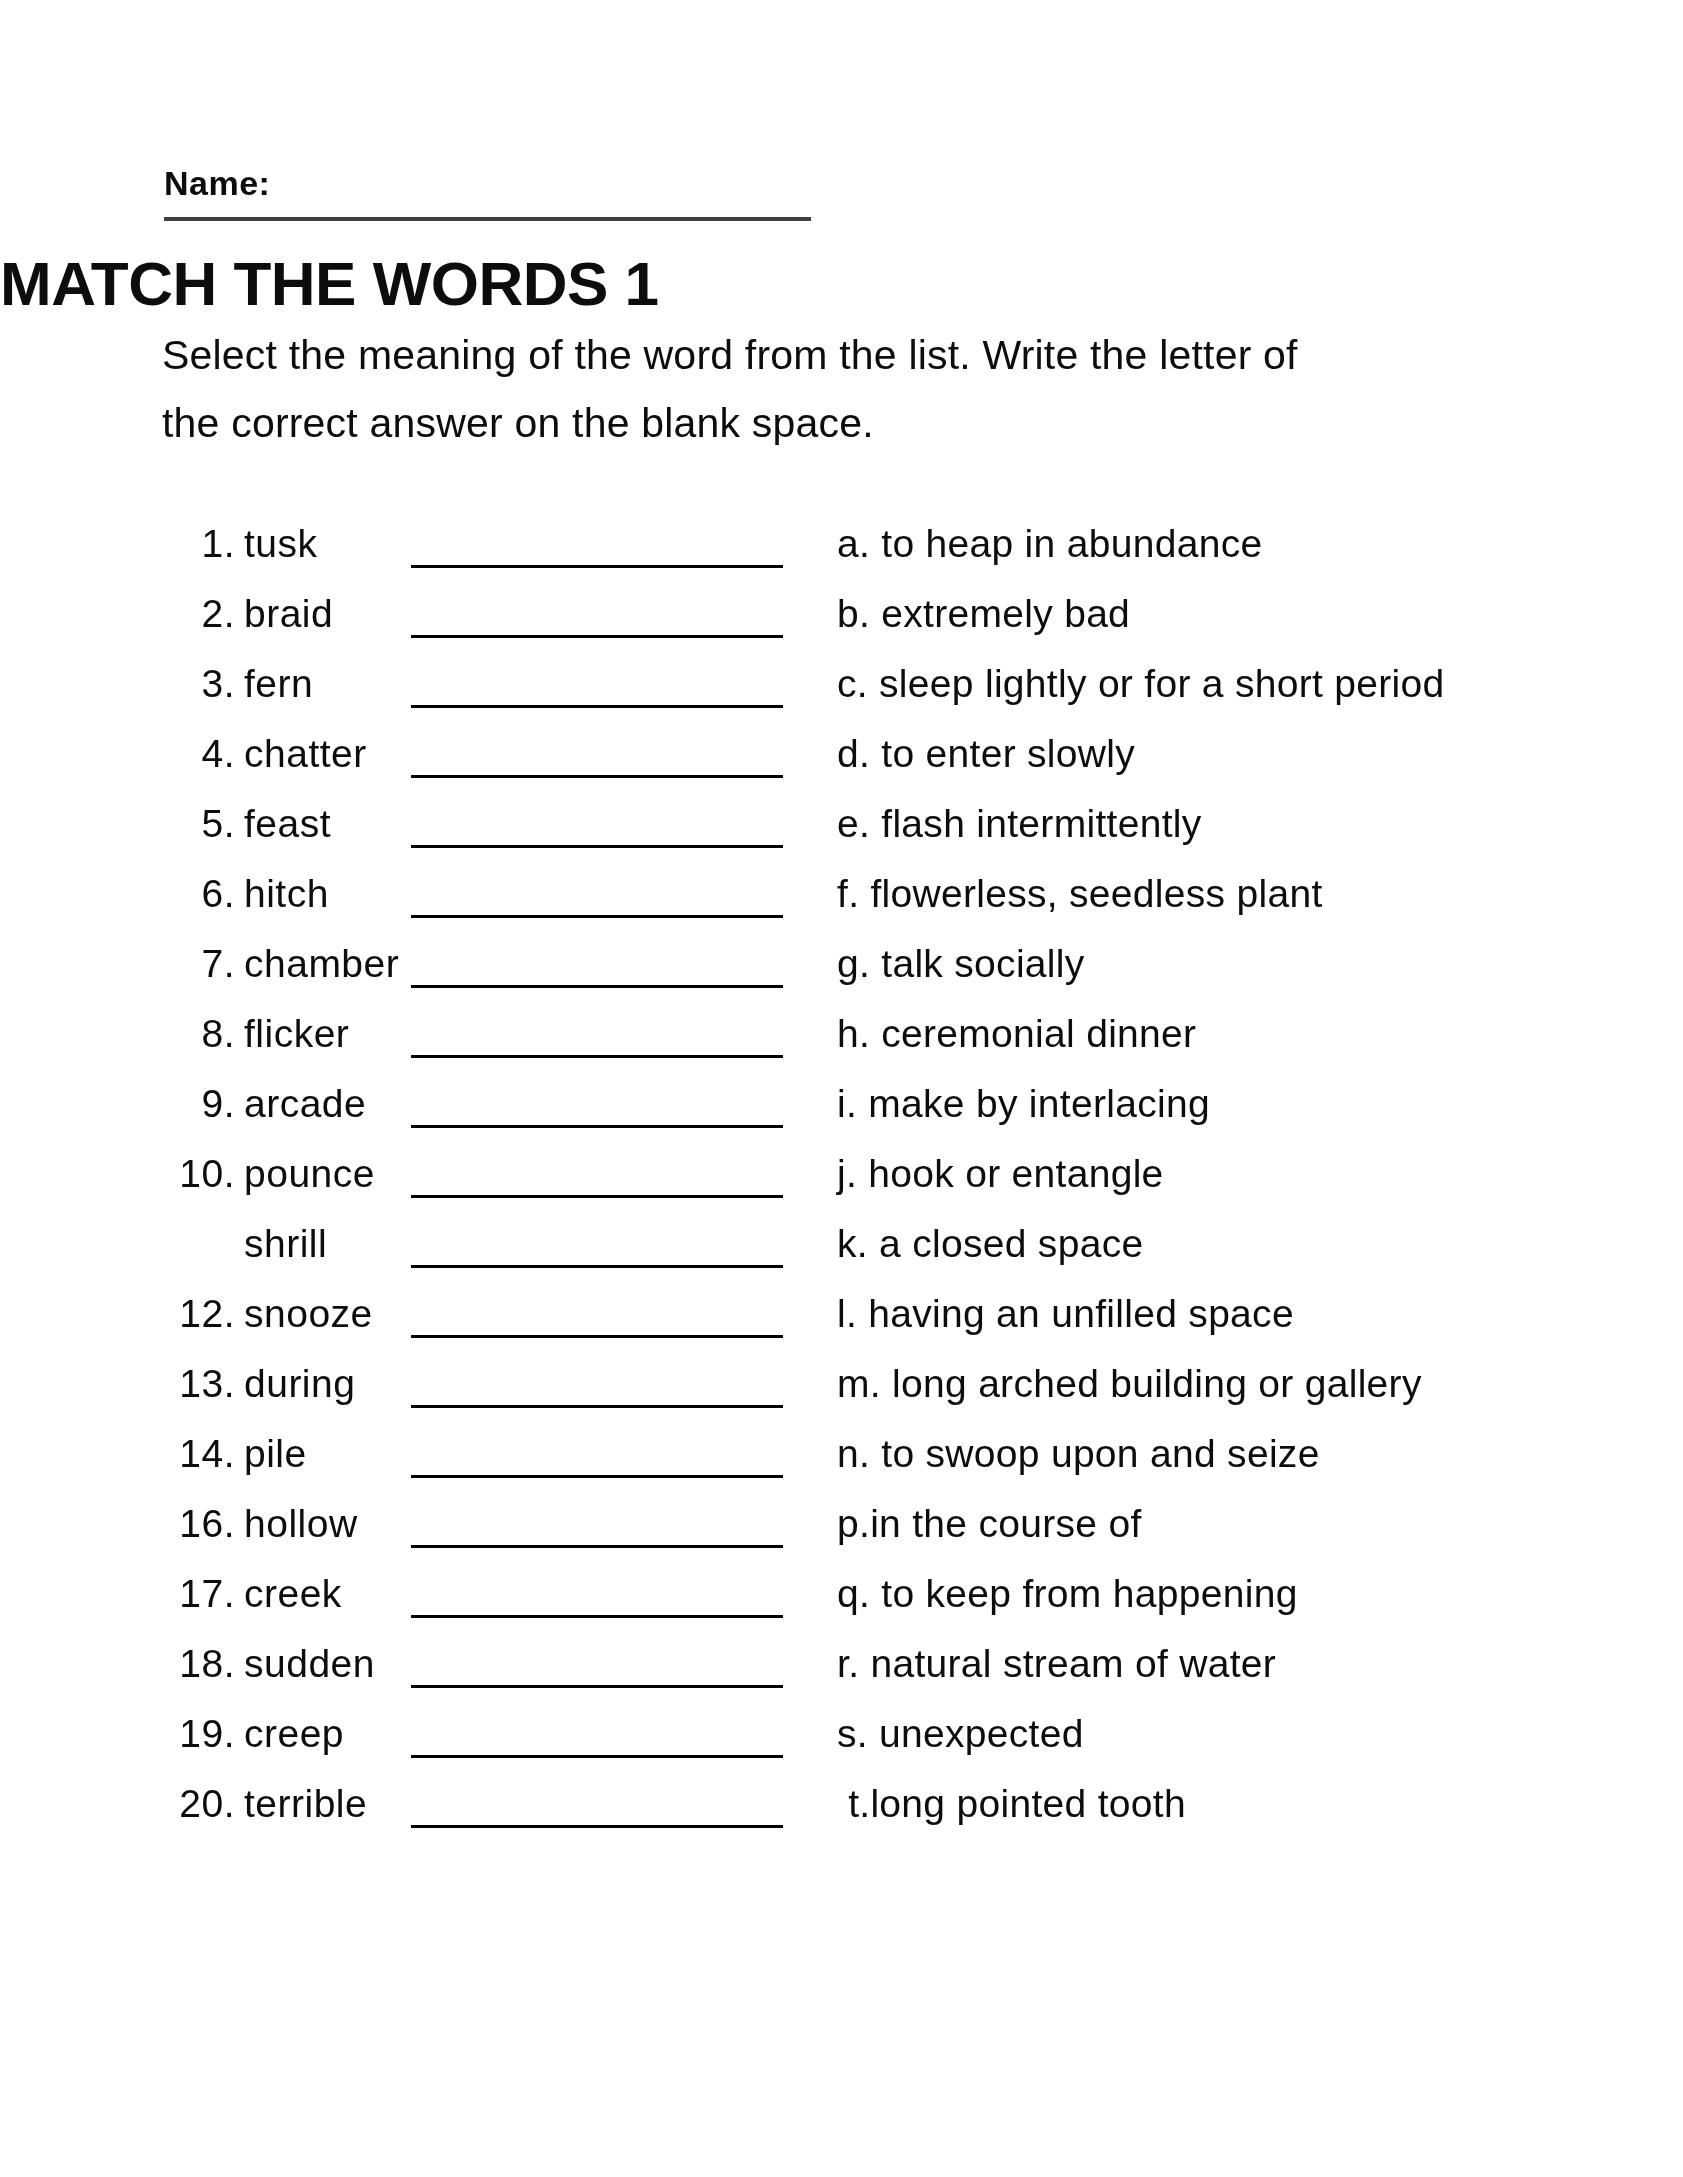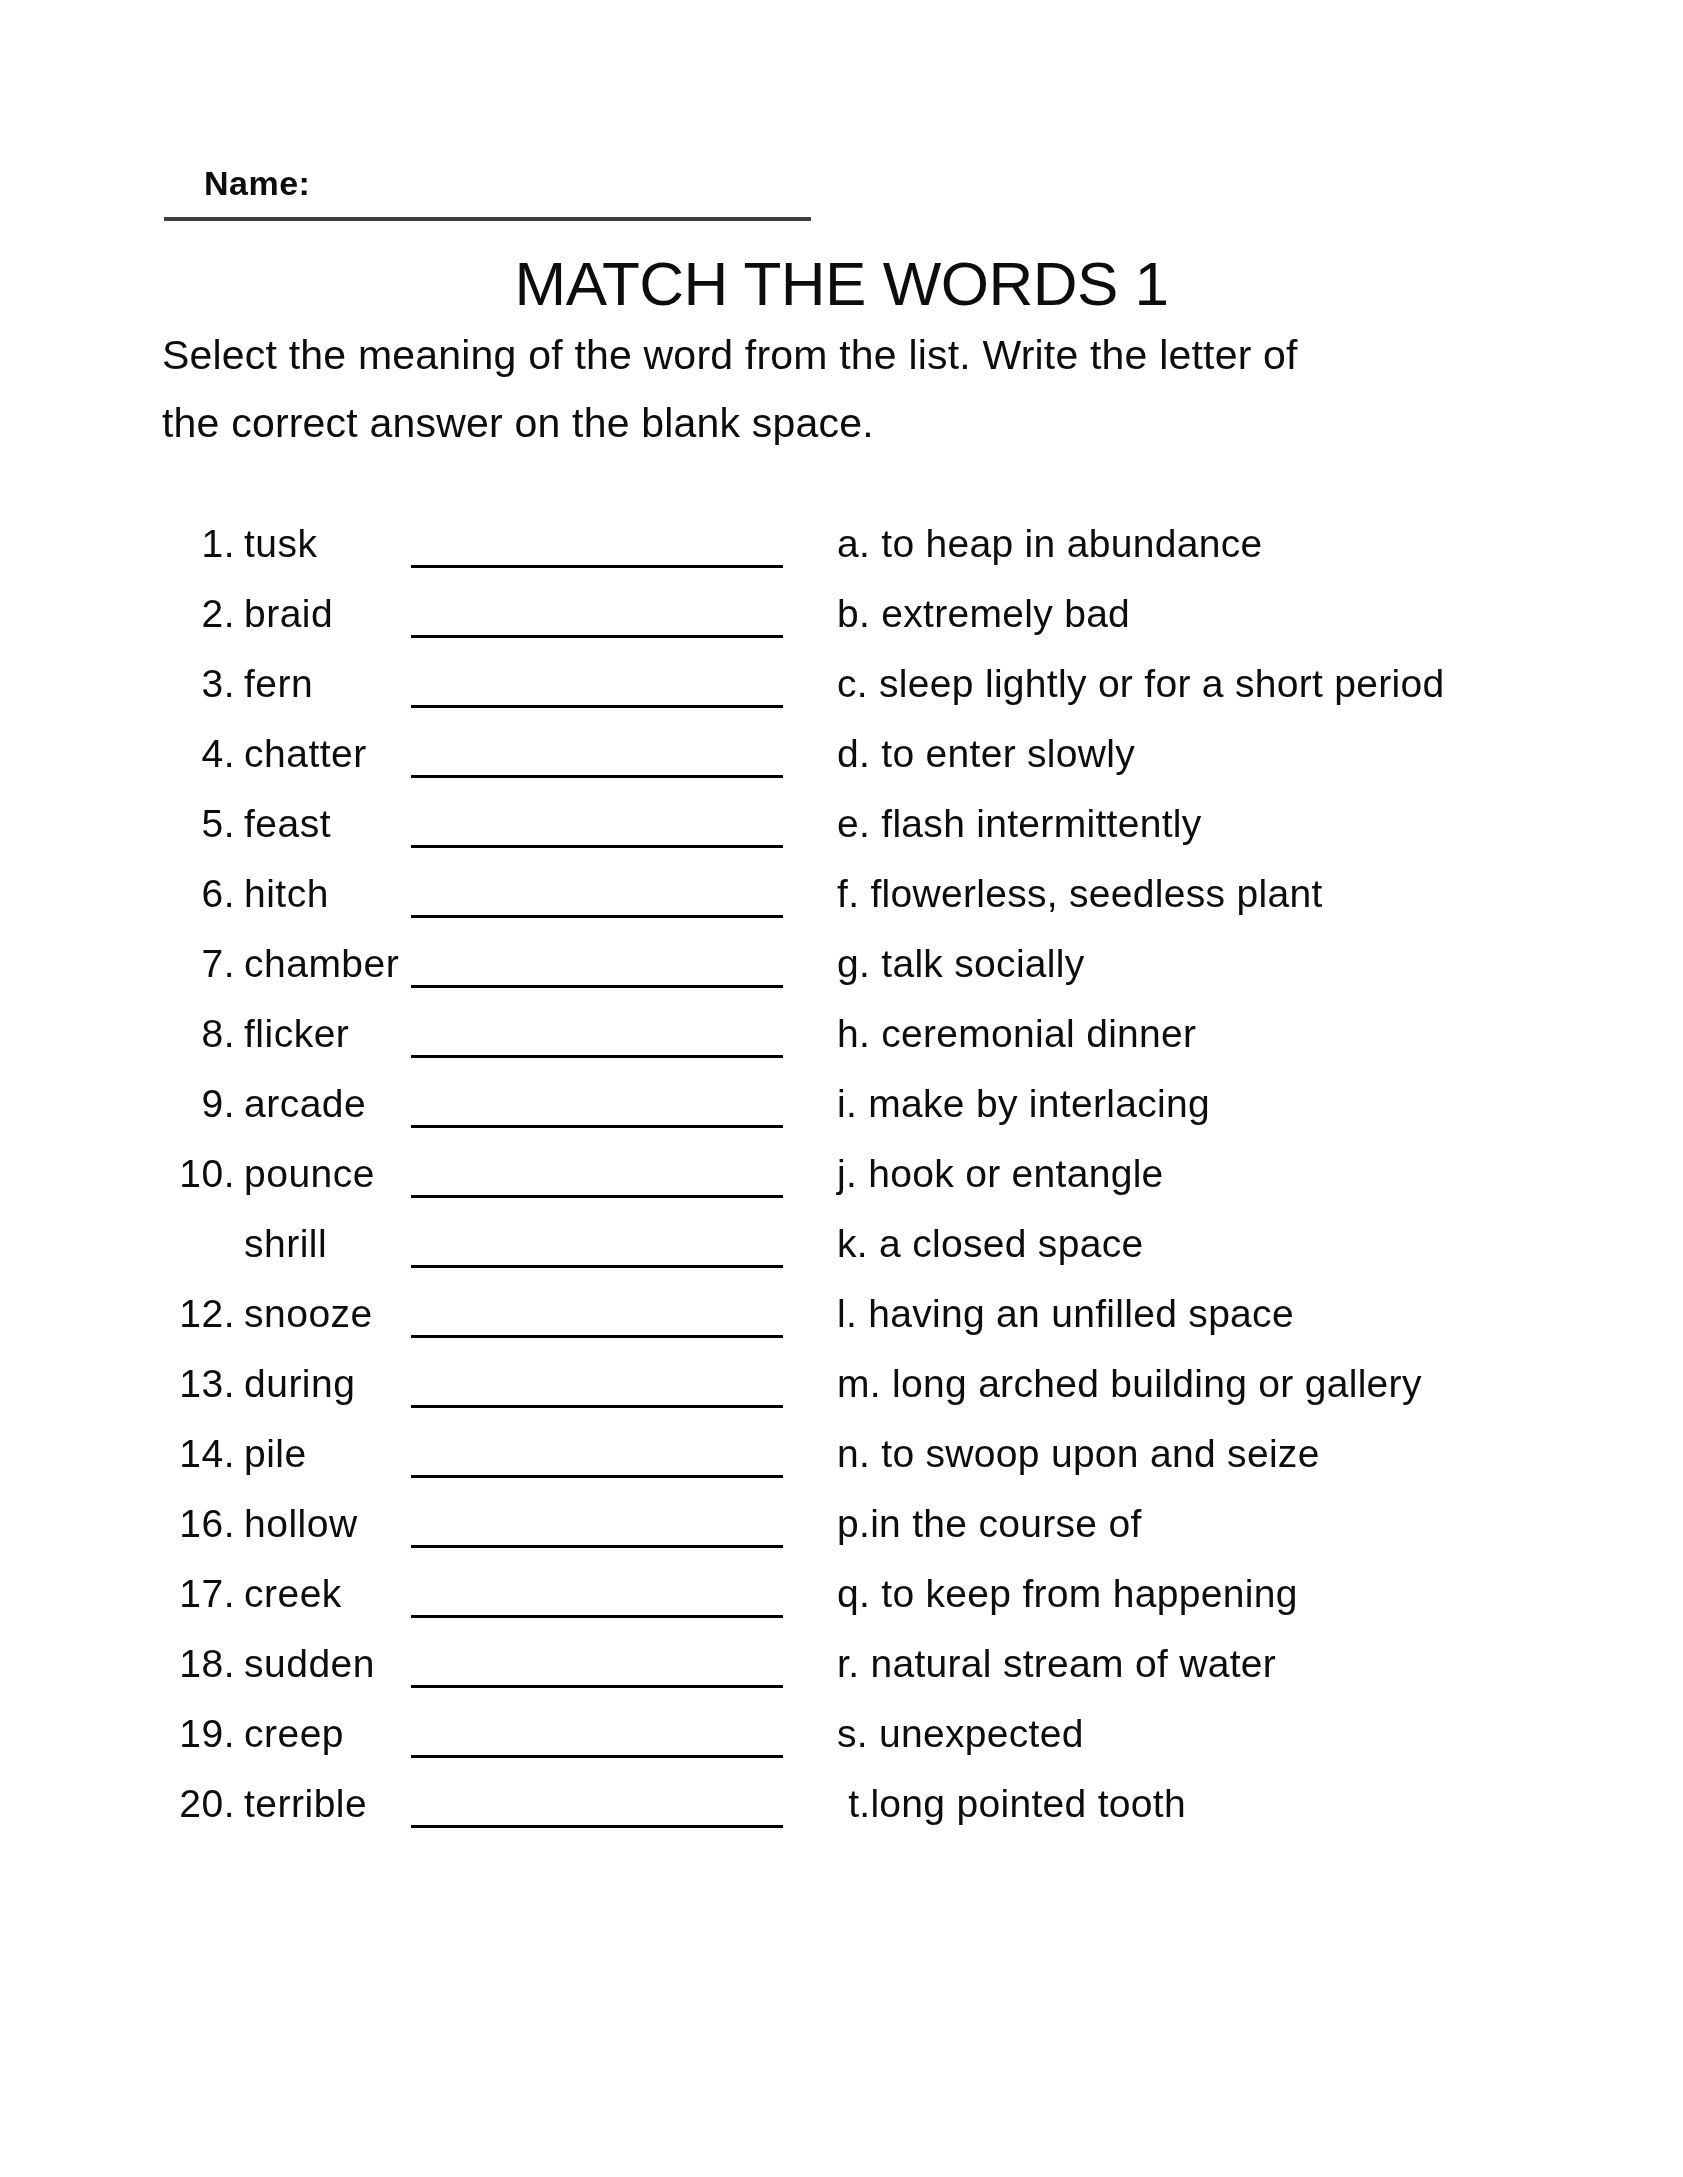--- a/index.html
+++ b/index.html
@@ -7,30 +7,30 @@
     width:1683px;height:2177px;
     background:#ffffff;
     font-family:"Liberation Sans", sans-serif;
     color:#0d0d0d;
     position:relative;
     overflow:hidden;
   }
   .abs{position:absolute;}
   .name-label{
     left:164px;top:164px;
-    font-size:34px;font-weight:700;letter-spacing:0.5px;margin-left:40px;
+    font-size:34px;font-weight:700;letter-spacing:0.5px;
   }
   .name-line{
     left:164px;top:217px;width:647px;height:0;
     border-top:4px solid #3f3f3f;
   }
   .title{
     left:0;top:248px;width:1683px;
-    text-align:center;
-    font-size:62px;font-weight:400;letter-spacing:-0.5px;
+    text-align:left;
+    font-size:62px;font-weight:700;letter-spacing:-0.5px;
   }
   .instructions{
     left:162px;top:321px;
     font-size:41px;line-height:68px;font-weight:400;
     letter-spacing:0.2px;
   }
   .rows{
     left:0;top:509px;width:1683px;
   }
   .row{position:relative;height:70px;}

